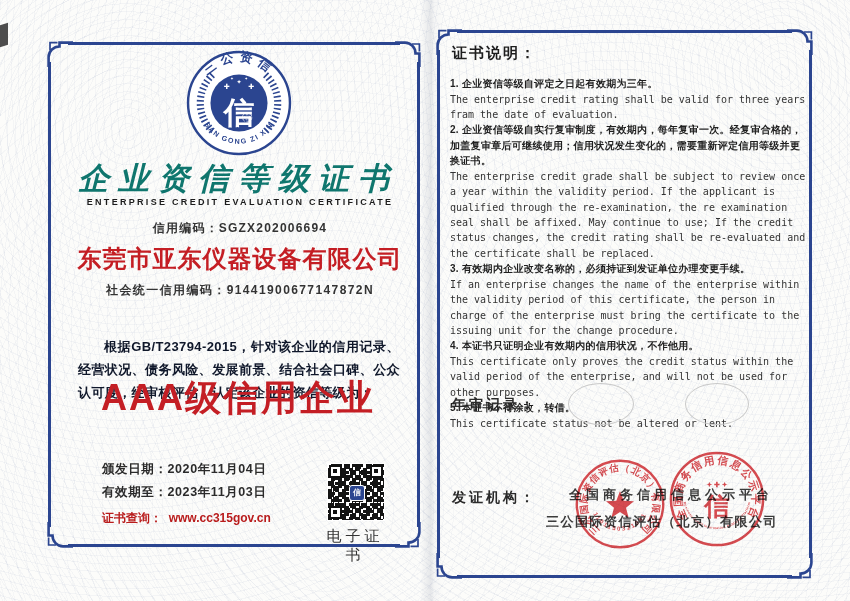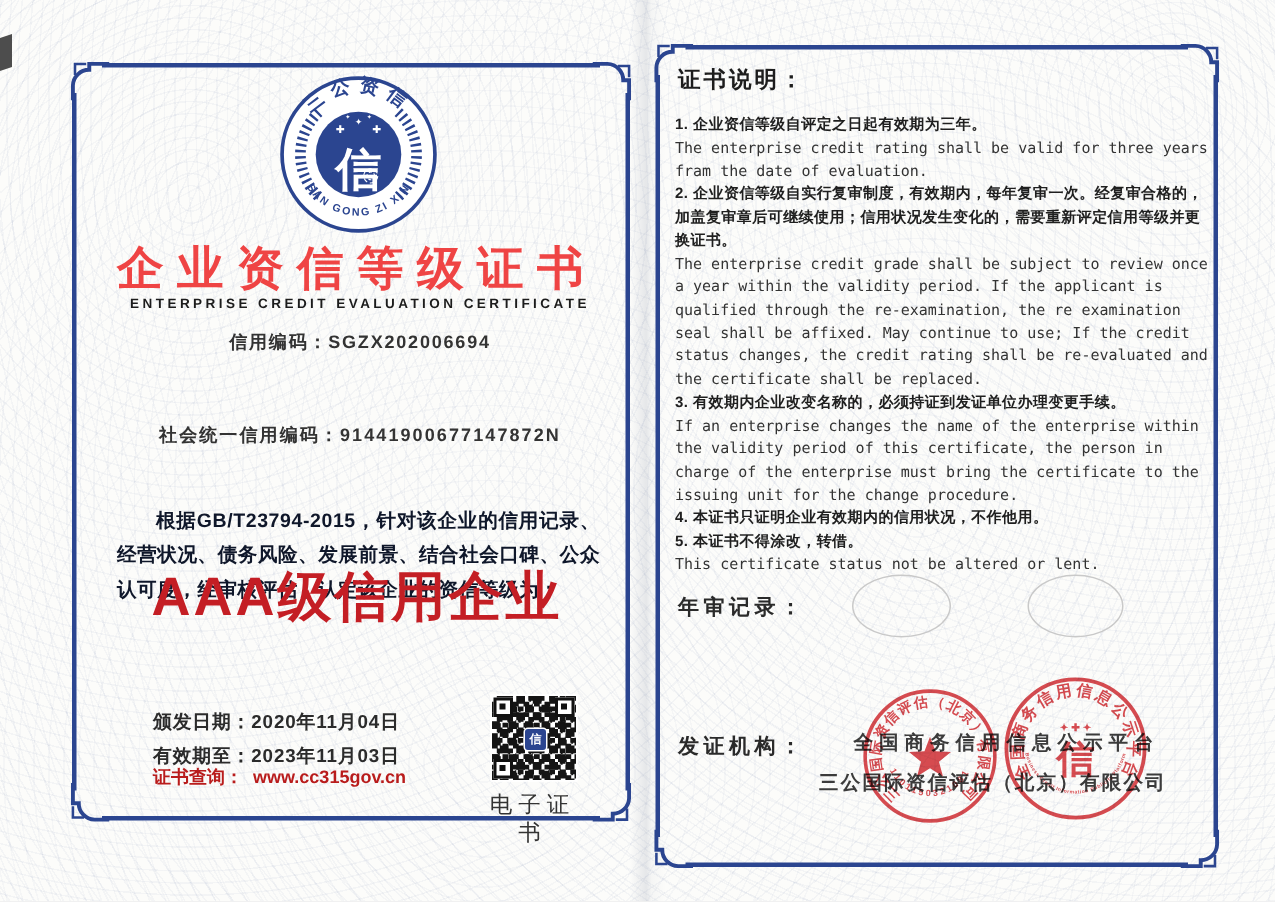--- a/index.html
+++ b/index.html
@@ -27,30 +27,30 @@
   .corner.tl{left:-1px;top:-1px}
   .corner.tr{right:-1px;top:-1px;transform:rotate(90deg)}
   .corner.br{right:-1px;bottom:-1px;transform:rotate(180deg)}
   .corner.bl{left:-1px;bottom:-1px;transform:rotate(270deg)}
 
   .abs{position:absolute;}
   .ctr{text-align:center;}
 
   
   .title{left:60px;width:356px;top:158px;font-family:"Liberation Serif",serif;font-weight:700;
-         font-size:31px;letter-spacing:9px;color:#ef4444;white-space:nowrap;}
+         font-size:31px;letter-spacing:9px;color:#0f766e;white-space:nowrap;font-style:italic;}
   .subtitle{left:62px;width:356px;top:197px;font-weight:700;font-size:9px;letter-spacing:2.3px;color:#1c1c1c;text-align:center;}
   .codeline{left:62px;width:356px;top:220px;font-weight:700;font-size:12px;letter-spacing:1.2px;color:#333;}
   .company{left:48px;width:384px;top:243px;font-weight:700;font-size:24px;letter-spacing:1px;color:#c41e24;}
   .uscc{left:62px;width:356px;top:282px;font-weight:700;font-size:12px;letter-spacing:1.4px;color:#333;}
   .bodytext{left:78px;width:322px;top:303px;font-size:13px;font-weight:600;line-height:23px;
             text-indent:2em;letter-spacing:.4px;color:#0f172a;text-align:justify;margin-top:32px;}
   .rating{left:60px;width:356px;top:374px;font-family:Liberation Sans, sans-serif;font-weight:700;
           font-size:36px;letter-spacing:2px;color:#c41e24;text-align:center;}
-  .dates{font-weight:700;font-size:12.5px;letter-spacing:.6px;color:#2b2b2b;margin-top:12px;}
+  .dates{font-weight:700;font-size:12.5px;letter-spacing:.6px;color:#2b2b2b;}
   .query{font-weight:600;font-size:12px;color:#b91c1c;}
   .qr-caption{font-size:15px;letter-spacing:4px;color:#333;}
 
   
   .heading{left:452px;top:44px;font-size:15px;font-weight:700;letter-spacing:2px;color:#1d1d1d;font-family:Liberation Mono, monospace;}
   .clauses{left:450px;top:76px;width:356px;}
   .clauses p{margin:0;}
   .clauses .zh{font-size:10px;font-weight:700;line-height:15.5px;letter-spacing:.3px;color:#1f1f1f;}
   .clauses .en{font-family:"DejaVu Sans Mono",monospace;font-size:10px;line-height:15.4px;color:#333;}
   .annual{left:452px;top:396px;font-size:14px;font-weight:700;letter-spacing:3px;color:#2a2a2a;}
@@ -118,20 +118,21 @@
     <text x="45" y="29" font-size="4" fill="#fff" text-anchor="middle">✦</text>
     <text x="59" y="29" font-size="4" fill="#fff" text-anchor="middle">✦</text>
     <text x="52" y="72" font-size="30" font-weight="700" fill="#fff" text-anchor="middle" font-family="'Liberation Serif',serif">信</text>
     <circle cx="60" cy="66" r="2.5" fill="none" stroke="#fff" stroke-width=".7" stroke-dasharray="2 1.4"></circle>
     <circle cx="60" cy="66" r="4.6" fill="none" stroke="#fff" stroke-width=".7" stroke-dasharray="3 1.8"></circle>
   </svg>
 
   <div class="abs title ctr">企业资信等级证书</div>
   <div class="abs subtitle ctr">ENTERPRISE CREDIT EVALUATION CERTIFICATE</div>
   <div class="abs codeline ctr">信用编码：SGZX202006694</div>
+  <div class="abs company ctr">东莞市亚东仪器设备有限公司</div>
   <div class="abs uscc ctr">社会统一信用编码：91441900677147872N</div>
   <div class="abs bodytext">根据GB/T23794-2015，针对该企业的信用记录、经营状况、债务风险、发展前景、结合社会口碑、公众认可度，经审核评估，认定该企业的资信等级为：</div>
   <div class="abs rating ctr">AAA级信用企业</div>
 
   <div class="abs dates" style="left:102px;top:461px">颁发日期：2020年11月04日</div>
   <div class="abs dates" style="left:102px;top:484px">有效期至：2023年11月03日</div>
   <div class="abs query" style="left:102px;top:510px">
     <span>证书查询：</span>&nbsp;&nbsp;<span>www.cc315gov.cn</span>
   </div>
 
@@ -169,20 +170,21 @@
   <div class="abs heading">证书说明：</div>
 
   <div class="abs clauses">
     <p class="zh">1. 企业资信等级自评定之日起有效期为三年。</p>
     <p class="en">The enterprise credit rating shall be valid for three years fram the date of evaluation.</p>
     <p class="zh">2. 企业资信等级自实行复审制度，有效期内，每年复审一次。经复审合格的，加盖复审章后可继续使用；信用状况发生变化的，需要重新评定信用等级并更换证书。</p>
     <p class="en">The enterprise credit grade shall be subject to review once a year within the validity period. If the applicant is qualified through the re-examination, the re examination seal shall be affixed. May continue to use; If the credit status changes, the credit rating shall be re-evaluated and the certificate shall be replaced.</p>
     <p class="zh">3. 有效期内企业改变名称的，必须持证到发证单位办理变更手续。</p>
     <p class="en">If an enterprise changes the name of the enterprise within the validity period of this certificate, the person in charge of the enterprise must bring the certificate to the issuing unit for the change procedure.</p>
     <p class="zh">4. 本证书只证明企业有效期内的信用状况，不作他用。</p>
+    <p class="en">This certificate only proves the credit status within the valid period of the enterprise, and will not be used for other purposes.</p>
     <p class="zh">5. 本证书不得涂改，转借。</p>
     <p class="en">This certificate status not be altered or lent.</p>
   </div>
 
   <div class="abs annual">年审记录：</div>
   <div class="abs ellipse" style="left:568px;top:383px;width:64px;height:40px"></div>
   <div class="abs ellipse" style="left:685px;top:383px;width:62px;height:40px"></div>
 
   <div class="abs issuer-label">发证机构：</div>
   <div class="abs issuer1 ctr">全国商务信用信息公示平台</div>

